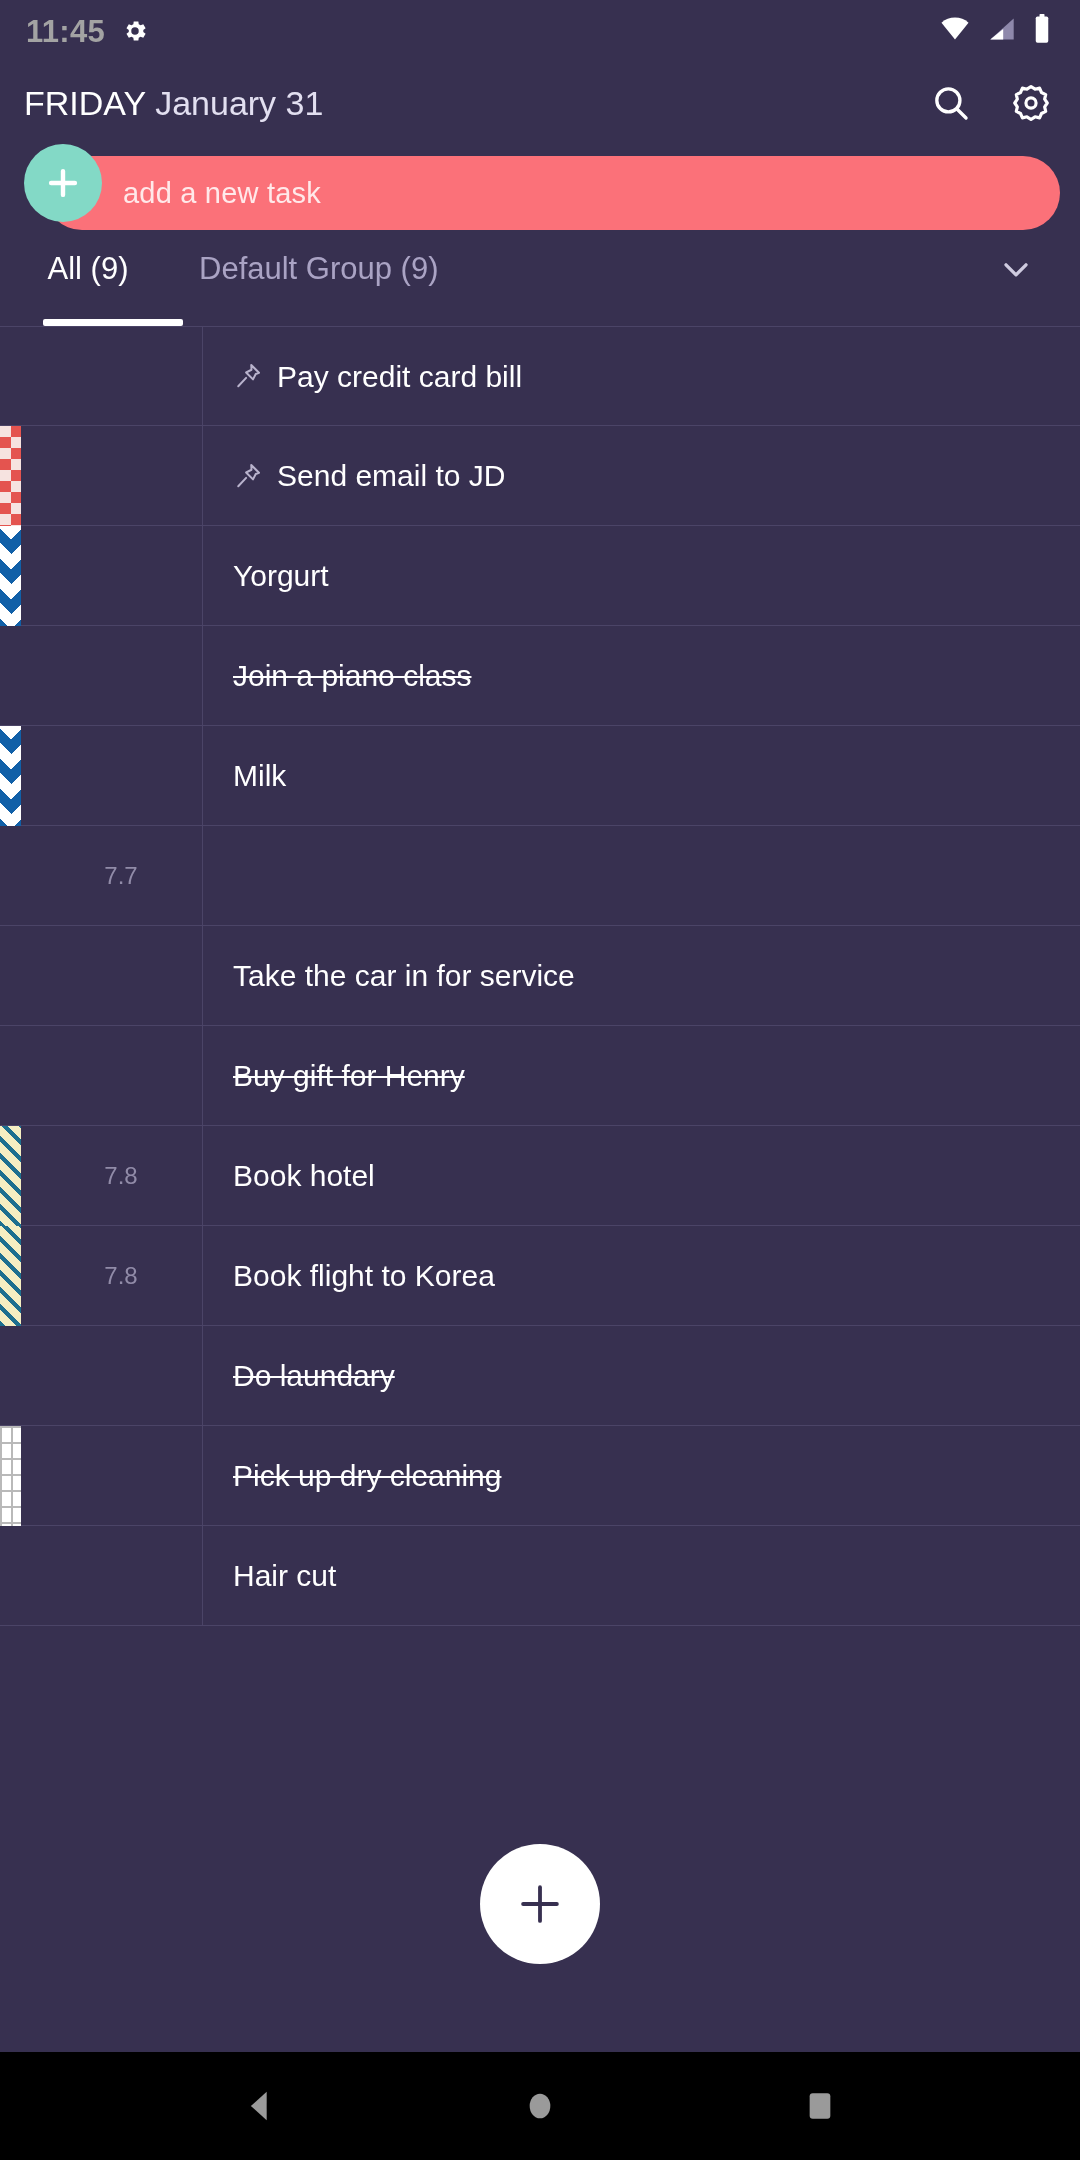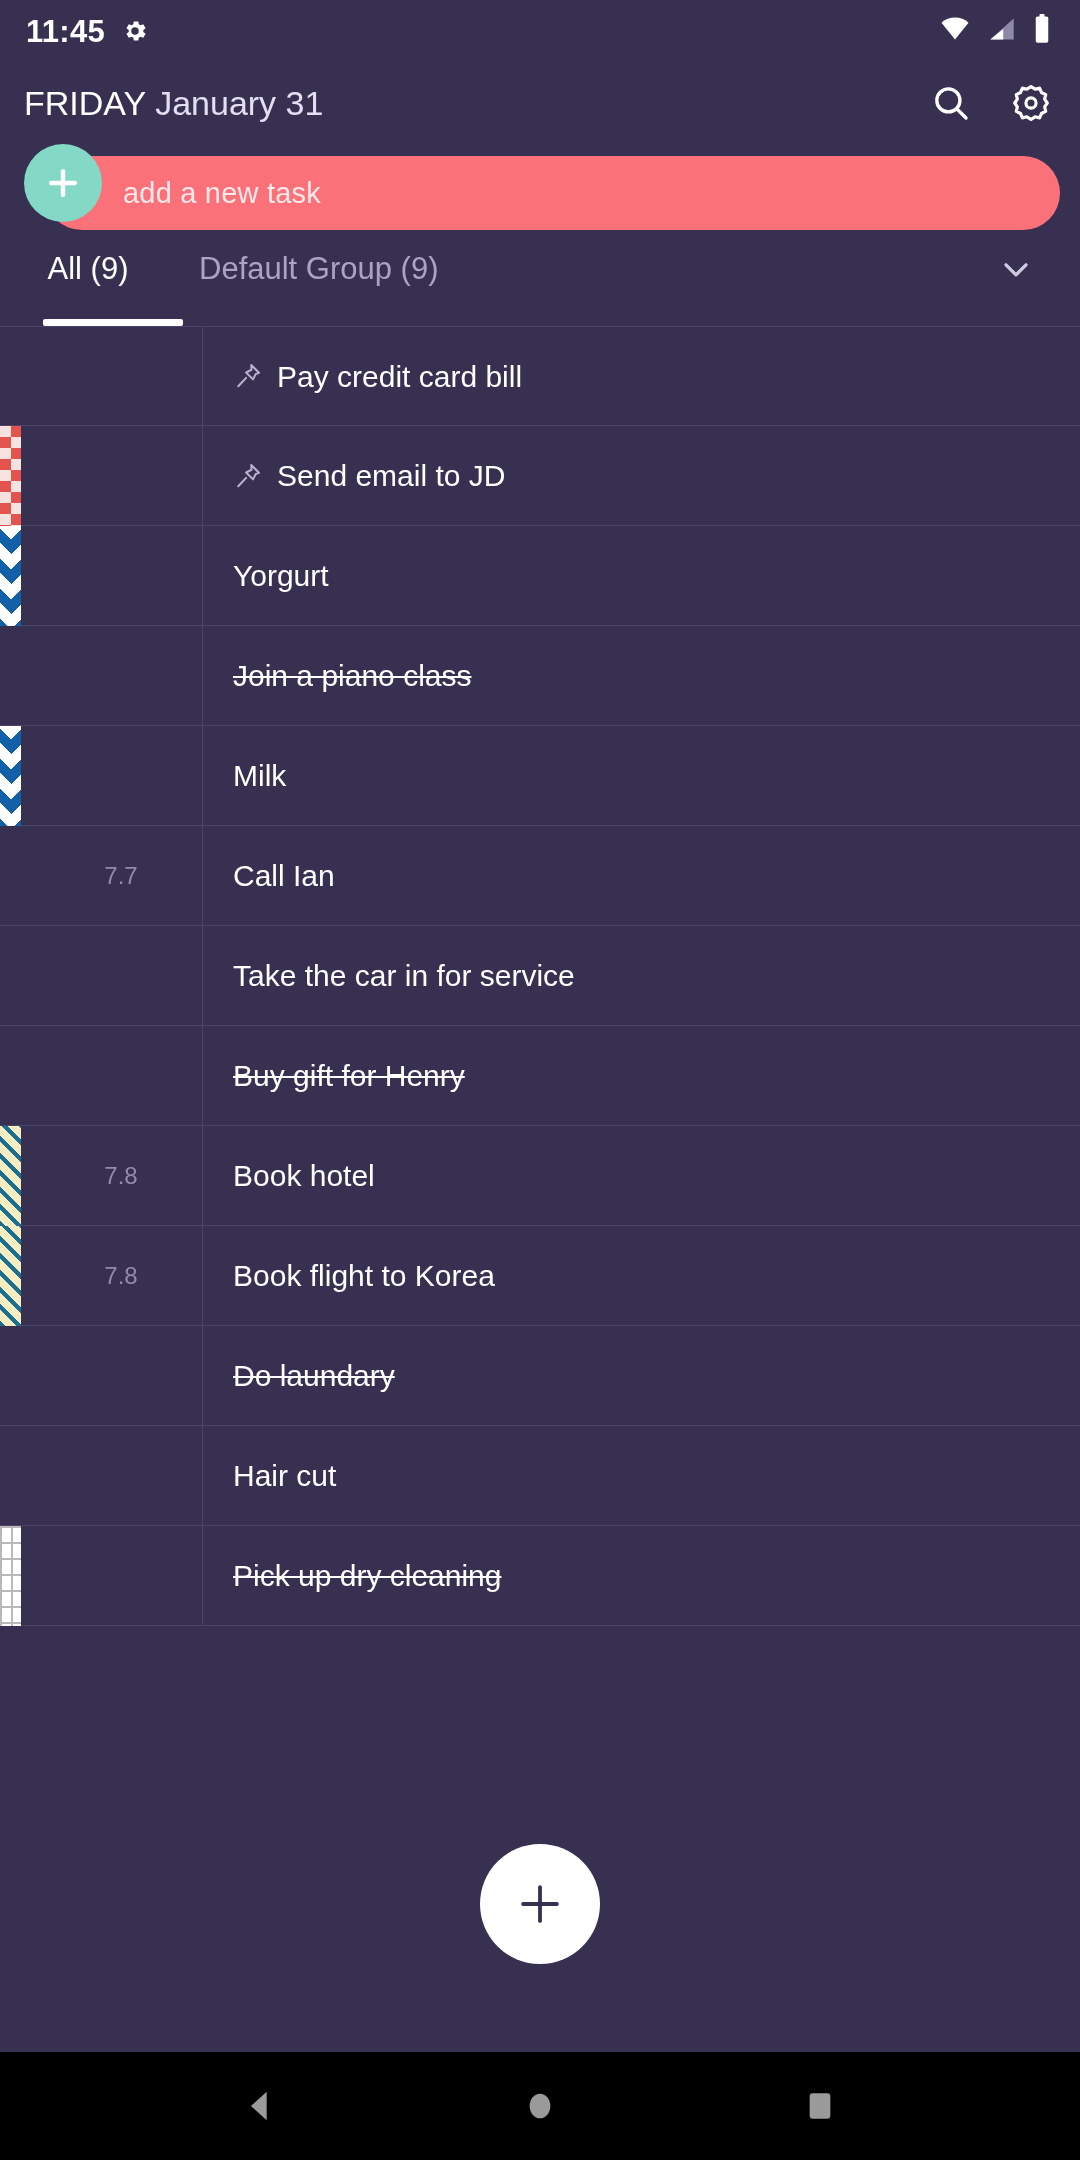--- a/index.html
+++ b/index.html
@@ -10,21 +10,21 @@
     overflow:hidden;
     position:relative;
   }
   .screen { width:1080px; height:2160px; display:flex; flex-direction:column; background:#373050; }
 
   
   .statusbar {
     height:62px; flex:0 0 62px;
     display:flex; align-items:center;
     padding:0 28px 0 26px;
-    color:#ffffff;
+    color:#a3a3a3;
   }
   .sb-time { font-size:31px; font-weight:700; letter-spacing:.3px; line-height:1; }
   .sb-gear { margin-left:16px; display:flex; align-items:center; }
   .sb-right { margin-left:auto; display:flex; align-items:center; gap:14px; }
 
   
   .header {
     height:82px; flex:0 0 82px;
     display:flex; align-items:center;
     padding:0 26px 0 24px;
@@ -275,23 +275,20 @@
         </div>
         <div class="row">
           <div class="marker m-diamond"></div>
           <div class="datecol"></div>
           <div class="title">
             <span class="label">Milk</span>
           </div>
         </div>
         <div class="row">
           <div class="datecol">7.7</div>
-          <div class="title">
-            <span class="label">Call Ian</span>
-          </div>
         </div>
         <div class="row">
           <div class="datecol"></div>
           <div class="title">
             <span class="label">Take the car in for service</span>
           </div>
         </div>
         <div class="row done">
           <div class="datecol"></div>
           <div class="title">
@@ -311,31 +308,31 @@
           <div class="title">
             <span class="label">Book flight to Korea</span>
           </div>
         </div>
         <div class="row done">
           <div class="datecol"></div>
           <div class="title">
             <span class="label">Do laundary</span>
           </div>
         </div>
-        <div class="row">
-          <div class="datecol"></div>
-          <div class="title">
-            <span class="label">Hair cut</span>
-          </div>
-        </div>
         <div class="row done">
           <div class="marker m-grid"></div>
           <div class="datecol"></div>
           <div class="title">
             <span class="label">Pick up dry cleaning</span>
+          </div>
+        </div>
+        <div class="row">
+          <div class="datecol"></div>
+          <div class="title">
+            <span class="label">Hair cut</span>
           </div>
         </div>
       </div>
 
     <div class="fab">
       <svg width="54" height="54" viewBox="0 0 24 24" stroke="#373050" stroke-width="1.7" stroke-linecap="round">
         <line x1="12" y1="4.5" x2="12" y2="19.5"></line>
         <line x1="4.5" y1="12" x2="19.5" y2="12"></line>
       </svg>
     </div>

